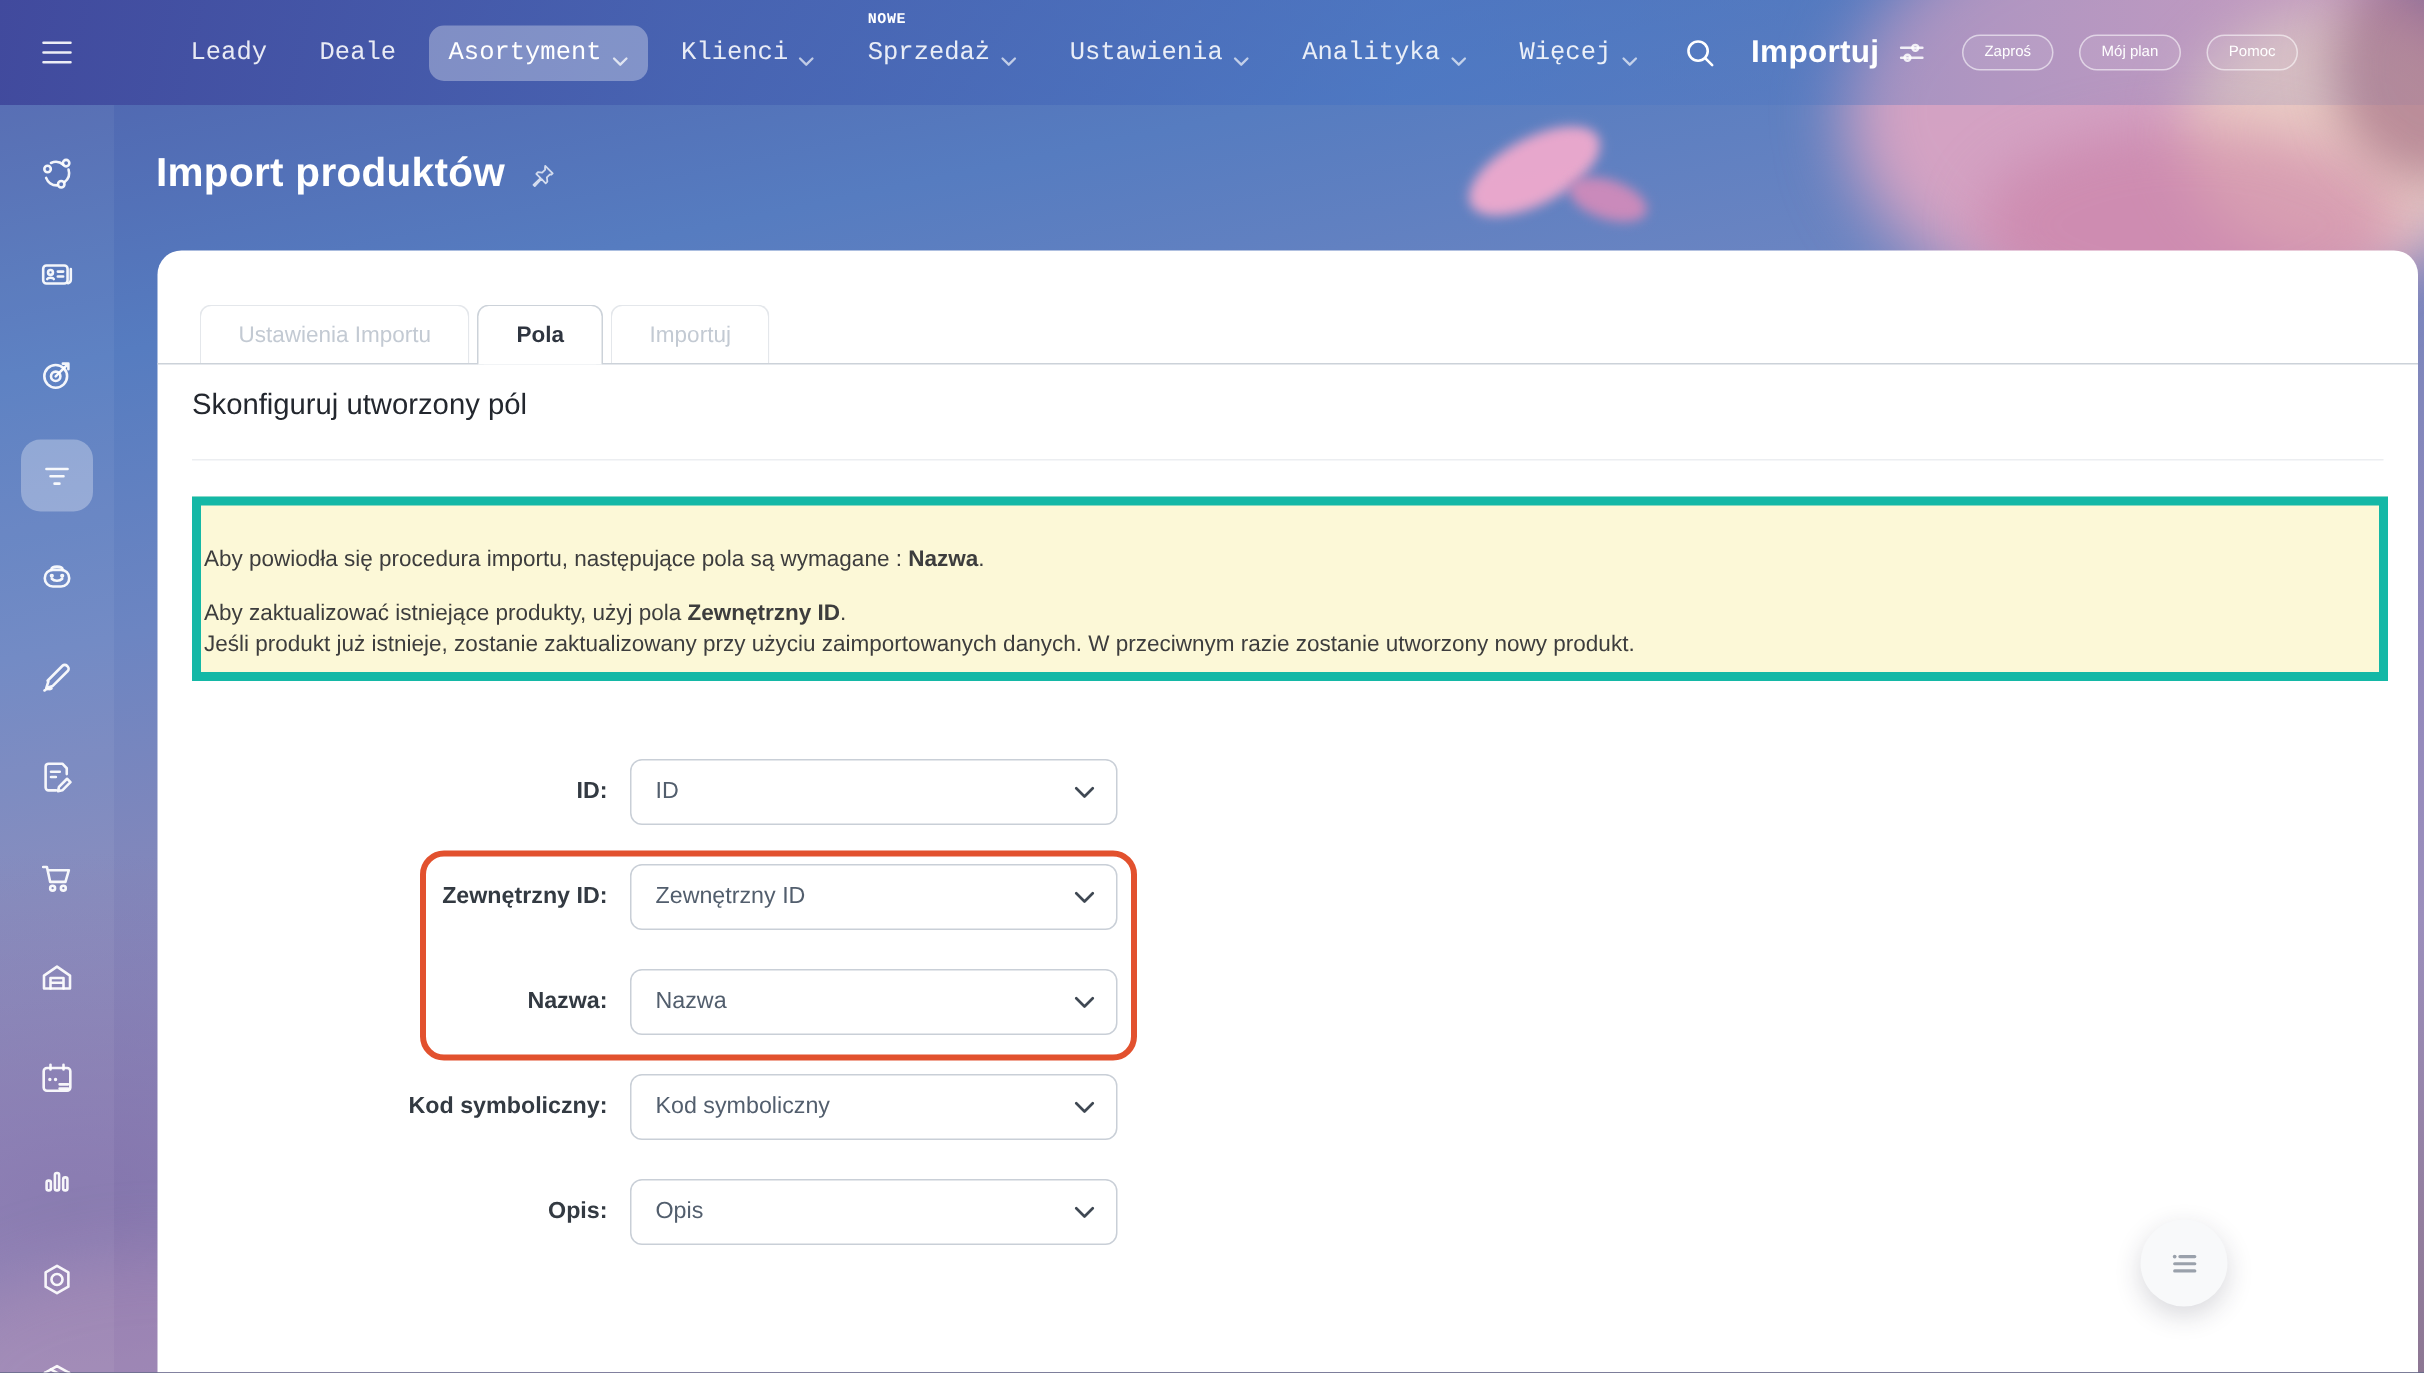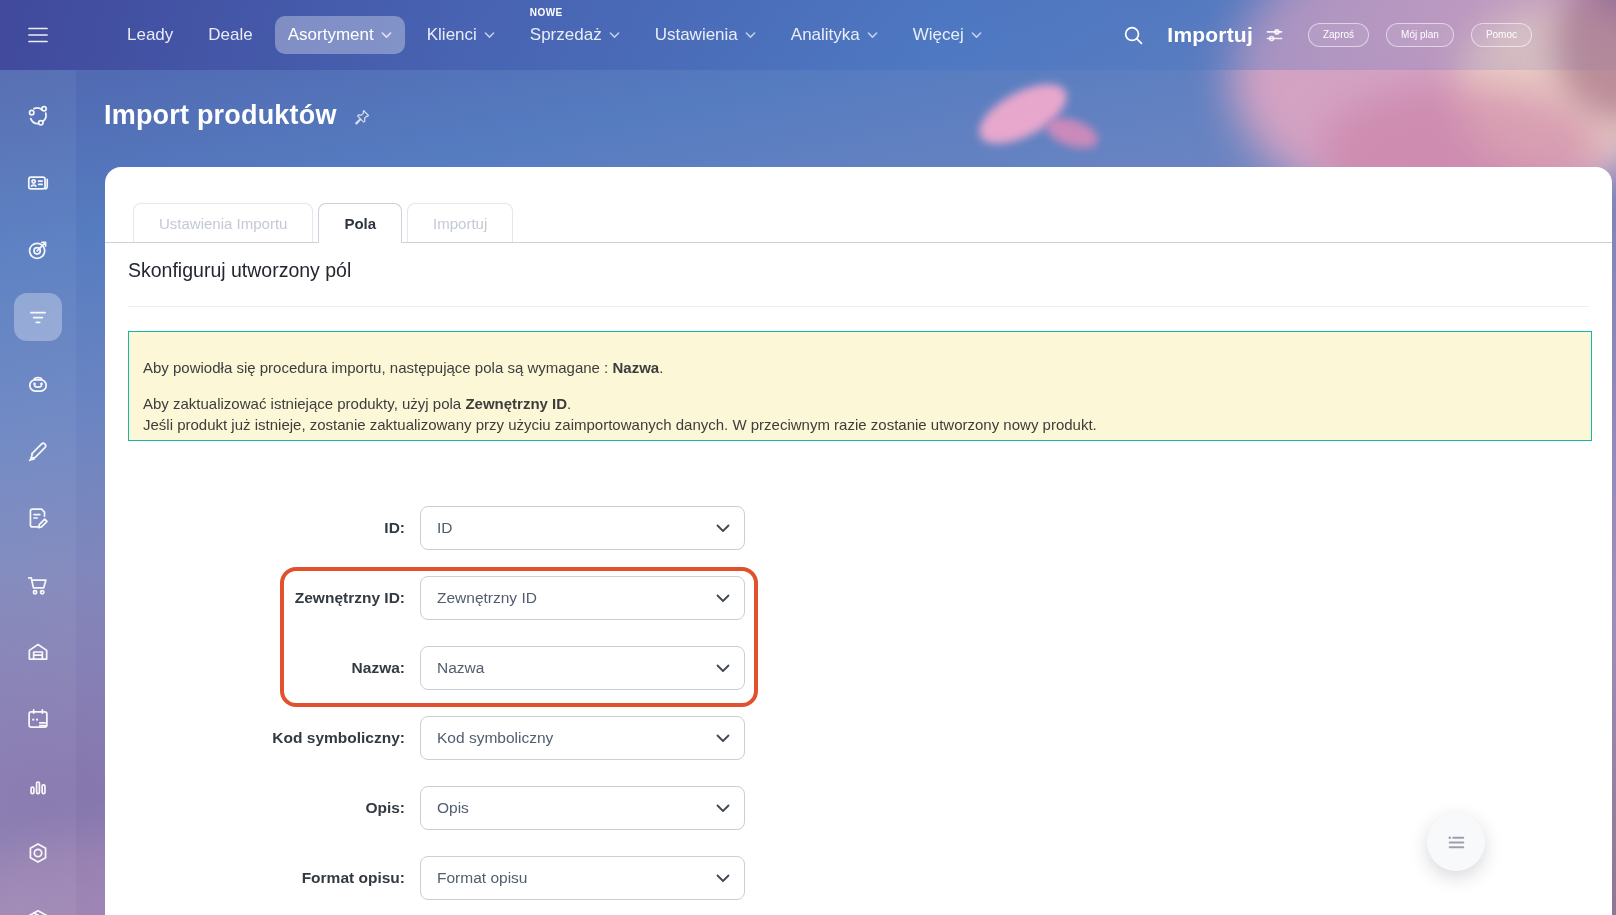--- a/index.html
+++ b/index.html
@@ -24,22 +24,22 @@
   .blob.petal2 { left:1045px; top:120px; width:54px; height:26px; background:rgba(228,140,185,.8); filter:blur(4px); transform:rotate(18deg); }
 
   svg { display:block; }
 
   
   .topbar { position:absolute; left:0; top:0; width:100%; height:70px; display:flex; align-items:center; z-index:4;
     background:linear-gradient(90deg, rgba(64,72,156,.92) 0%, rgba(69,96,176,.82) 28%, rgba(73,118,196,.62) 58%, rgba(86,118,188,.28) 82%, rgba(110,105,165,.10) 100%);
   }
   .burger-wrap { width:76px; flex:0 0 auto; display:flex; justify-content:center; cursor:pointer; color:rgba(255,255,255,.9); }
   .nav { display:flex; align-items:center; gap:9px; margin-left:38px; }
-  .nav-item { position:relative; display:flex; align-items:center; gap:7px; padding:9px 13px; border-radius:10px;
-    font-size:17px; color:rgba(255,255,255,.88); cursor:pointer; white-space:nowrap; }
+  .nav-item { position:relative; display:flex; align-items:flex-end; gap:7px; padding:9px 13px; border-radius:10px;
+    font-size:17px; color:rgba(255,255,255,.88); cursor:pointer; white-space:nowrap;font-family:Liberation Mono, monospace; }
   .nav-item.active { background:rgba(255,255,255,.32); color:#fff; }
   .nav-badge { position:absolute; top:-9px; left:13px; font-size:10px; font-weight:700; letter-spacing:.4px; color:#fff; }
   .chev { opacity:.75; }
 
   .top-right { margin-left:auto; display:flex; align-items:center; padding-right:84px; }
   .search-btn { color:#fff; cursor:pointer; margin-right:22px; }
   .brand { font-size:21px; font-weight:700; color:#fff; letter-spacing:.2px; cursor:pointer; }
   .sliders { color:rgba(255,255,255,.85); margin-left:12px; cursor:pointer; }
   .tb-actions { display:flex; gap:17px; margin-left:24px; }
   .tb-btn { border:1px solid rgba(255,255,255,.55); border-radius:17px; padding:5px 14px 6px; font-size:10px;
@@ -69,22 +69,22 @@
   .tabline { position:absolute; left:0; top:75px; width:100%; height:1px; background:#ccd2d9; }
   .tabs { position:absolute; left:28px; top:36px; display:flex; gap:5px; z-index:2; }
   .tab { height:39px; display:flex; align-items:center; justify-content:center; padding:0 25px;
     border:1px solid #e4e7eb; border-bottom:none; border-radius:8px 8px 0 0; font-size:15px; color:#c3cad3;
     background:#fff; cursor:pointer; white-space:nowrap; }
   .tab.active { height:40px; border-color:#ccd2d9; color:#2f3540; font-weight:700; }
 
   .sec-heading { position:absolute; left:23px; top:92px; font-size:19.5px; font-weight:400; color:#23272e; }
   .sec-underline { position:absolute; left:23px; right:23px; top:139px; height:1px; background:#eceef1; }
 
-  .notice { position:absolute; left:23px; right:20px; top:164px; height:110px; background:#fcf8d7;
-    border:1px solid #14b8a6; padding:25px 14px 0 14px; font-size:15px; color:#3d3d3d; line-height:21px; }
+  .notice { position:absolute; left:23px; right:20px; top:164px; height:123px; background:#fcf8d7;
+    border:6px solid #14b8a6; padding:25px 14px 0 2px; font-size:15px; color:#3d3d3d; line-height:21px; }
   .notice b { font-weight:700; }
   .notice .p2 { margin-top:15px; }
 
   .form { position:absolute; left:0; top:339px; right:0; display:flex; flex-direction:column; row-gap:26px; }
   .frow { display:flex; align-items:center; height:44px; }
   .flabel { width:300px; text-align:right; font-size:15.5px; font-weight:700; color:#333a42; }
   .fselect { margin-left:15px; width:325px; height:44px; border:1px solid #c9cfd7; border-radius:8px; background:#fff;
     display:flex; align-items:center; padding:0 14px 0 16px; font-size:15.5px; color:#525e6d; cursor:pointer; }
   .fselect .fchev { margin-left:auto; color:#3f4853; }
 
@@ -403,31 +403,20 @@
           <div class="flabel">Opis:</div>
           <div class="fselect">
             <span>Opis</span>
             <span class="fchev">
               <svg width="14" height="9" viewBox="0 0 14 9" fill="none" stroke="currentColor" stroke-width="1.8" stroke-linecap="round" stroke-linejoin="round">
                 <path d="M1.5 1.5 7 7l5.5-5.5"></path>
               </svg>
             </span>
           </div>
         </div>
-        <div class="frow">
-          <div class="flabel">Format opisu:</div>
-          <div class="fselect">
-            <span>Format opisu</span>
-            <span class="fchev">
-              <svg width="14" height="9" viewBox="0 0 14 9" fill="none" stroke="currentColor" stroke-width="1.8" stroke-linecap="round" stroke-linejoin="round">
-                <path d="M1.5 1.5 7 7l5.5-5.5"></path>
-              </svg>
-            </span>
-          </div>
-        </div>
       </div>
     <div class="ring"></div>
   </div>
 
   <div class="fab">
     <svg width="23" height="23" viewBox="0 0 24 24" fill="none" stroke="currentColor" stroke-width="2.2" stroke-linecap="round">
         <circle cx="5" cy="7" r="1.3" fill="currentColor" stroke="none"></circle>
         <path d="M8.6 7h10.4M5 12h14M5 17h14"></path>
       </svg>
   </div>

